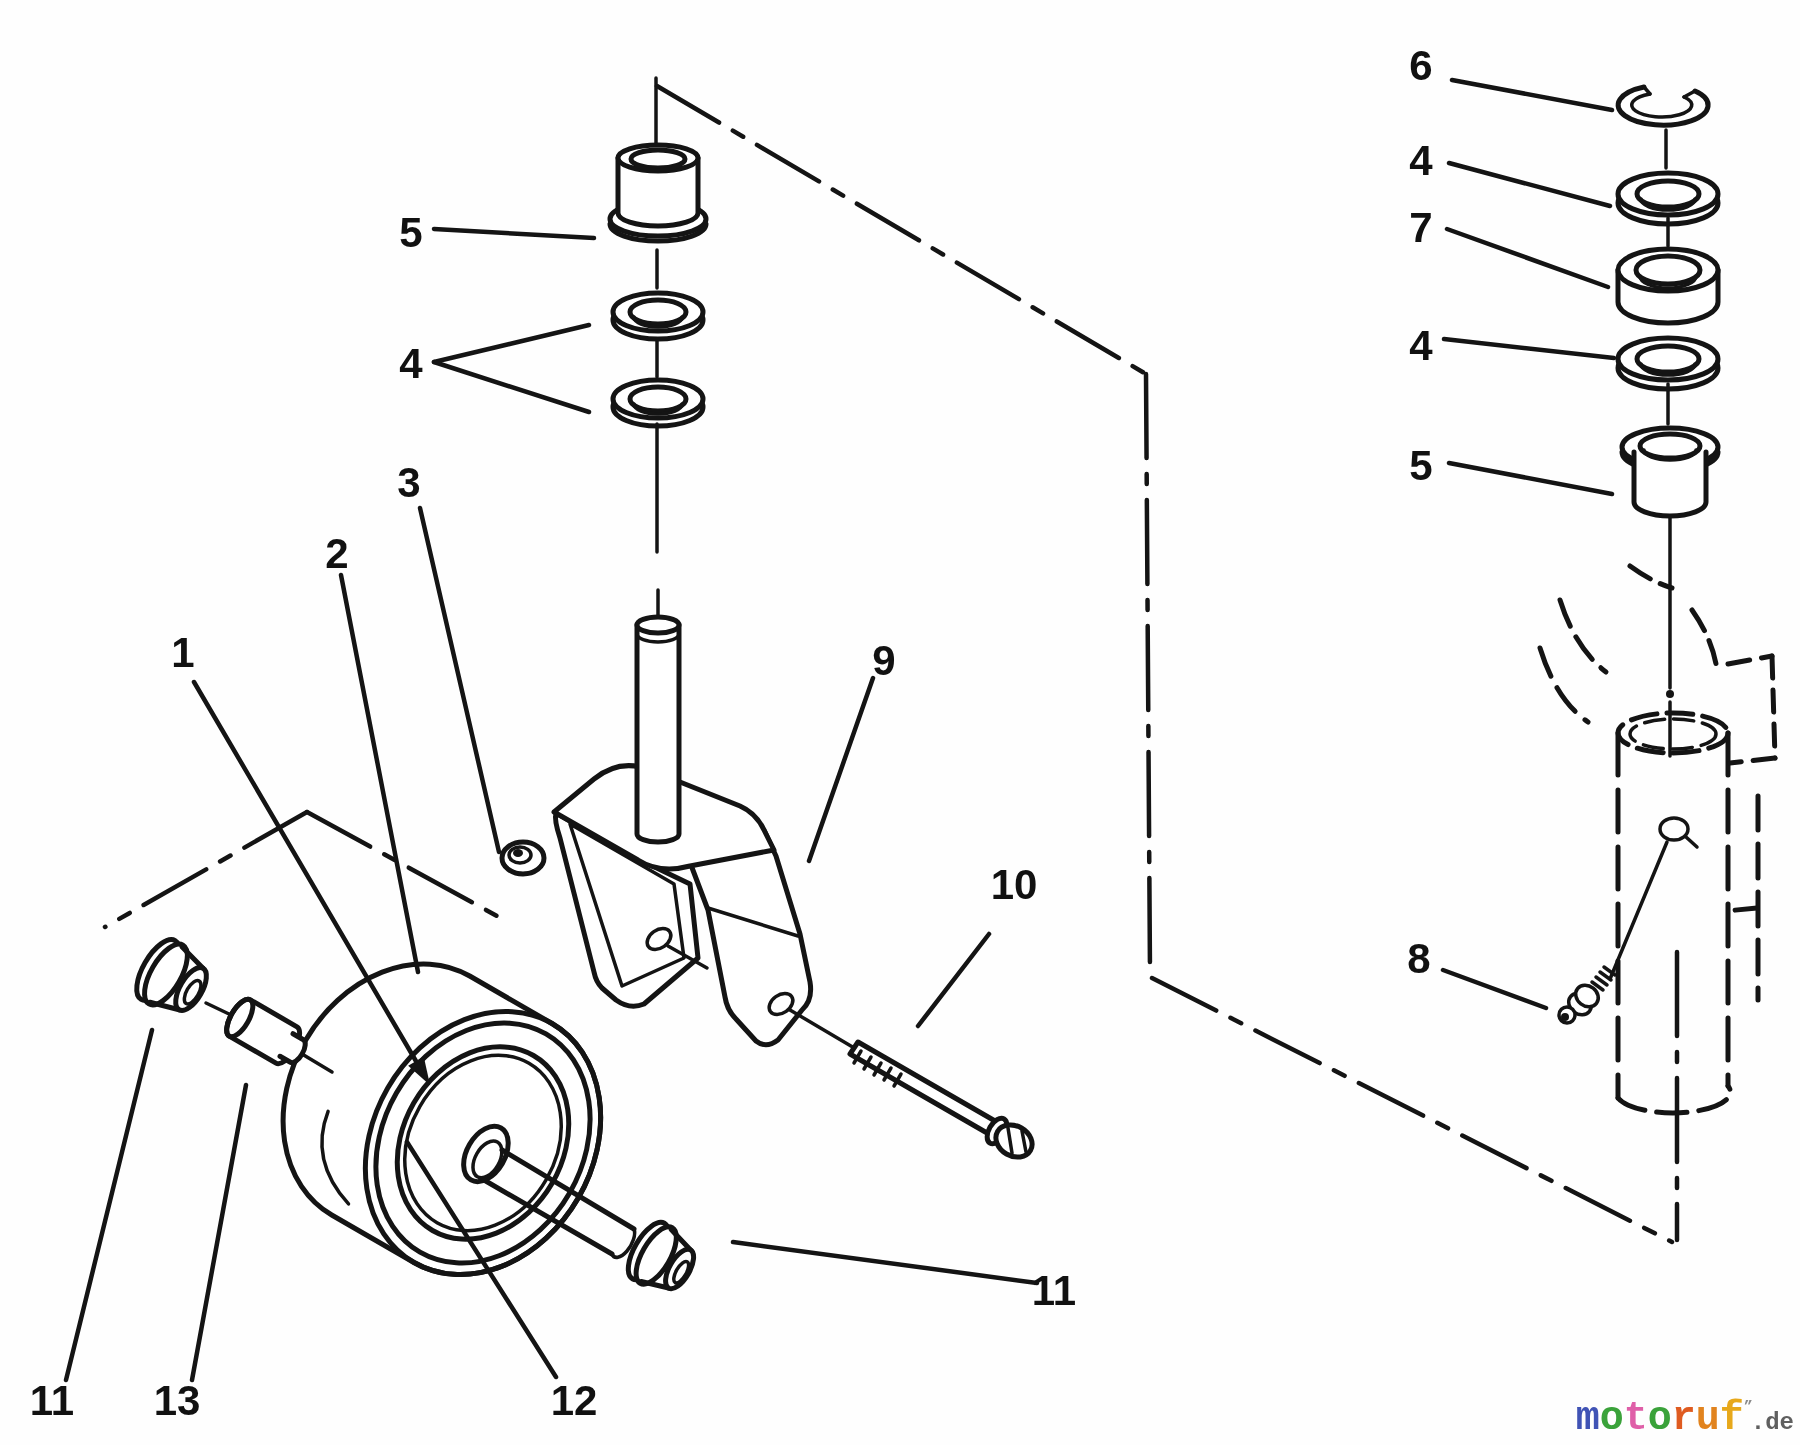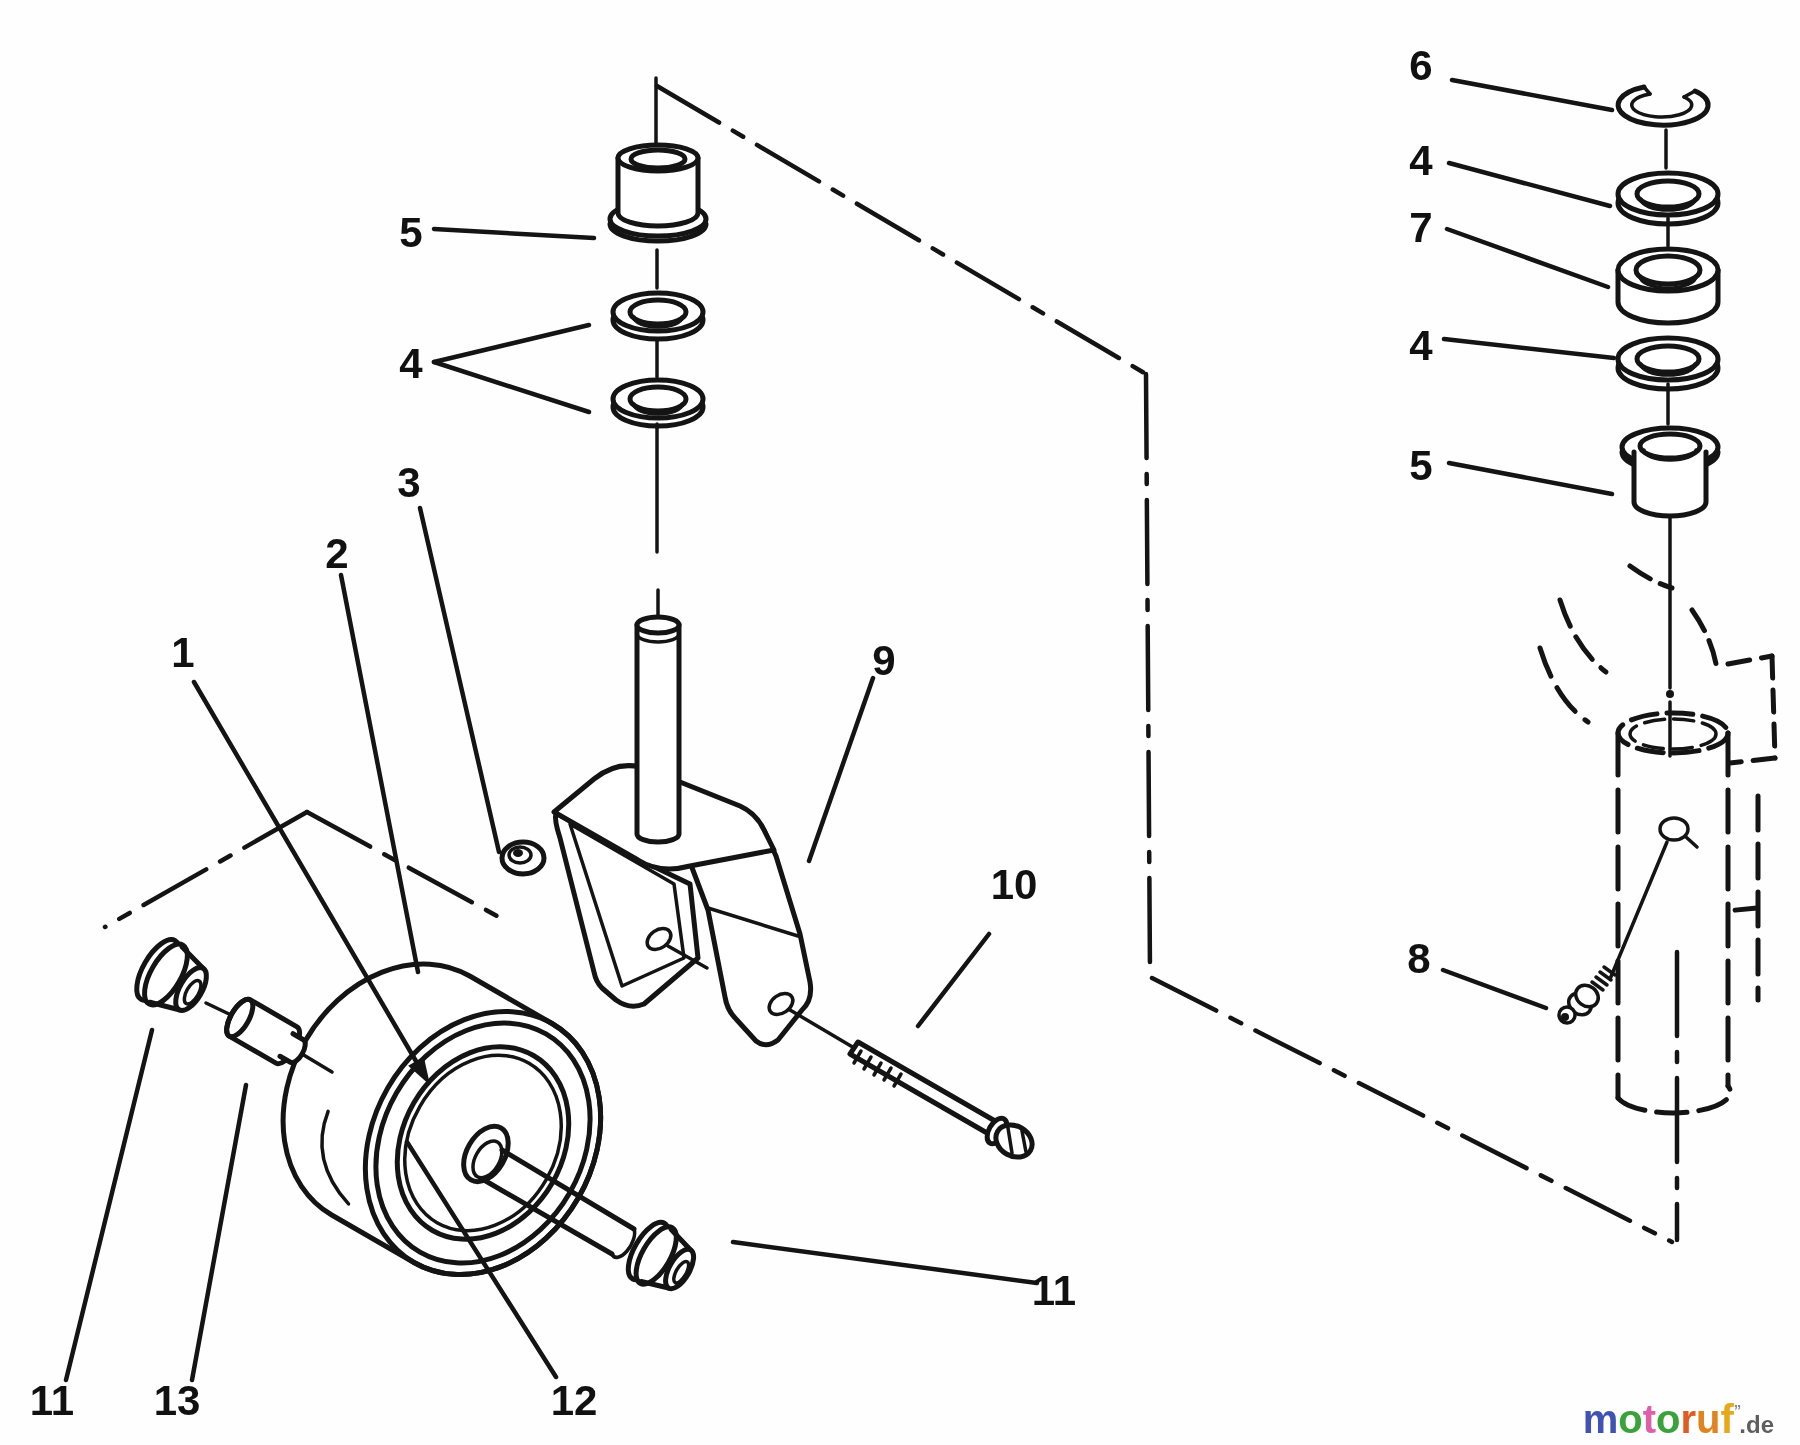--- a/index.html
+++ b/index.html
@@ -6,21 +6,21 @@
   .canvas{position:relative;width:1800px;height:1445px;background:#fefefe;overflow:hidden;
           font-family:"Liberation Sans",sans-serif;}
   svg{position:absolute;left:0;top:0;}
   
   .ln{fill:none;stroke:#141414;stroke-width:5;stroke-linecap:round;stroke-linejoin:round;}
   .fw{fill:#ffffff;stroke:#141414;stroke-width:5;stroke-linecap:round;stroke-linejoin:round;}
   .tn{stroke-width:3.5;}
   .ph{stroke-width:4.5;}
   .callout-text{font-family:"Liberation Sans",sans-serif;font-weight:bold;font-size:42px;fill:#111;text-anchor:middle;}
   
-  .logo{position:absolute;right:26px;bottom:6px;font-family:Liberation Sans, sans-serif;
+  .logo{position:absolute;right:6px;bottom:6px;font-family:Liberation Mono, monospace;
         font-weight:bold;font-size:40px;line-height:1;white-space:nowrap;}
   .logo .mark{font-size:15px;color:#8a8a8a;vertical-align:18px;letter-spacing:-2px;}
   .logo .suffix{font-size:24px;font-weight:bold;}
 </style>
 </head>
 <body>
 
 <div class="canvas">
 <svg width="1800" height="1445" viewBox="0 0 1800 1445">
 

